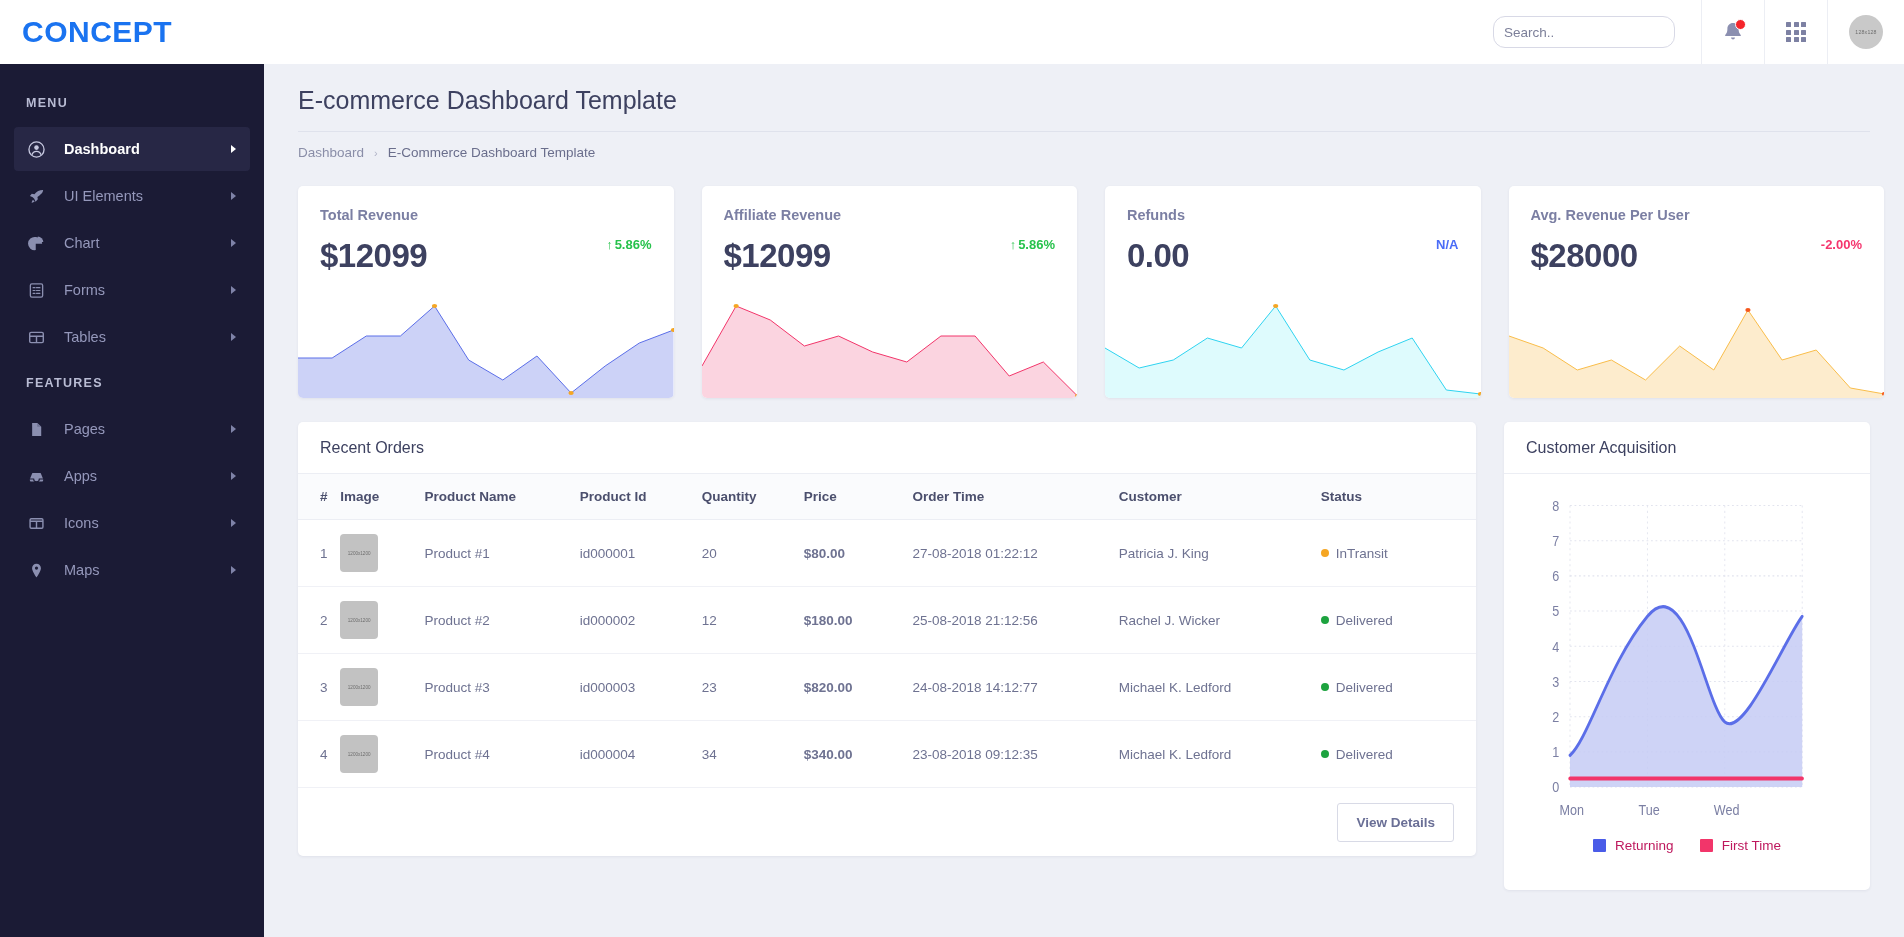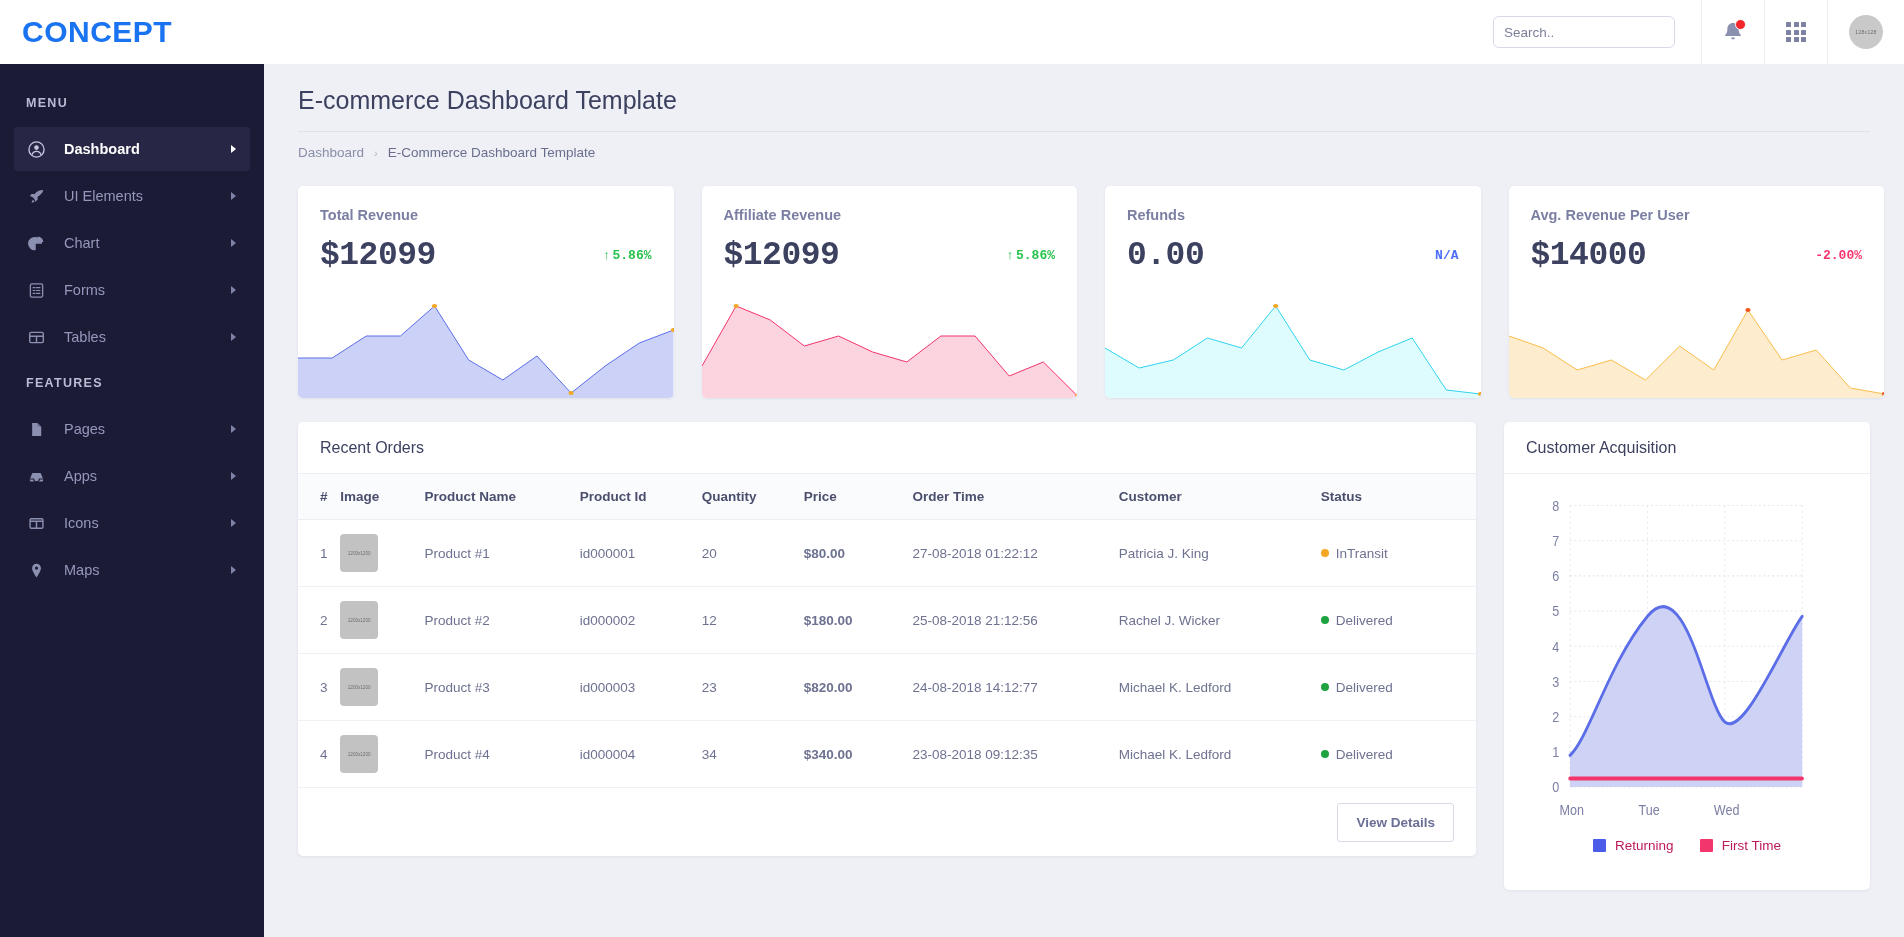--- a/index.html
+++ b/index.html
@@ -23,21 +23,21 @@
     display: flex; align-items: center;
     padding-left: 22px;
   }
   .brand-text {
     font-size: 30px; font-weight: 700; letter-spacing: 0.5px;
     color: #1a73f0;
   }
   .topbar-spacer { flex: 1; }
   .search-box {
     width: 182px; height: 32px;
-    border: 1px solid #d8d9e6; border-radius: 6px;
+    border: 1px solid #d8d9e6; border-radius: 12px;
     background: #fff;
     display: flex; align-items: center;
     padding: 0 10px;
     margin-right: 26px;
   }
   .search-box input {
     border: none; outline: none; width: 100%;
     font-family: "Liberation Sans", sans-serif;
     font-size: 13.5px; color: #6b6f8c; background: transparent;
   }
@@ -144,23 +144,22 @@
     border-radius: 5px;
     box-shadow: 0 1px 3px rgba(40,45,80,0.07);
     position: relative;
     overflow: hidden;
   }
   .stat-label {
     font-size: 14.5px; font-weight: 700; color: #7b7fa3;
     padding: 21px 0 0 22px;
   }
   .stat-row2 {
-    display: flex; align-items: center;
+    display: flex; align-items: flex-start;
     padding: 14px 22px 0 22px;
-    font-family: Liberation Mono, monospace;
   }
   .stat-value {
     font-size: 33px; font-weight: 700; color: #3d4160;
     letter-spacing: -0.5px;
   }
   .stat-delta {
     margin-left: auto;
     font-size: 13px; font-weight: 700;
     display: flex; align-items: center; gap: 2px;
   }
@@ -470,21 +469,21 @@
           <polyline points="0,18 9.09,25.2 18.18,22.32 27.27,14.4 36.36,18 45.45,2.88 54.54,22.32 63.63,25.92 72.72,19.44 81.81,14.4 90.9,33.12 100,34.56" fill="none" stroke="#2ed3f0" stroke-width="1" vector-effect="non-scaling-stroke"></polyline>
           <circle cx="45.45" cy="2.88" r="0.7" fill="#f5a623"></circle>
           <circle cx="100" cy="34.56" r="0.7" fill="#f5a623"></circle>
         </svg>
       </div>
     </div>
 
     <div class="stat-card">
       <div class="stat-label">Avg. Revenue Per User</div>
       <div class="stat-row2">
-        <span class="stat-value">$14000</span>
+        <span class="stat-value">$28000</span>
         <span class="stat-delta delta-down">
           <span>-2.00%</span>
         </span>
       </div>
       <div class="spark">
         <svg viewBox="0 0 100 36" preserveAspectRatio="none">
           <polygon points="0,13.68 9.09,18 18.18,25.92 27.27,22.32 36.36,29.52 45.45,17.28 54.54,25.92 63.63,4.32 72.72,22.32 81.81,18.72 90.9,32.4 100,34.56 100,36 0,36" fill="#fdeccd"></polygon>
           <polyline points="0,13.68 9.09,18 18.18,25.92 27.27,22.32 36.36,29.52 45.45,17.28 54.54,25.92 63.63,4.32 72.72,22.32 81.81,18.72 90.9,32.4 100,34.56" fill="none" stroke="#f9bd4a" stroke-width="1" vector-effect="non-scaling-stroke"></polyline>
           <circle cx="63.63" cy="4.32" r="0.7" fill="#f5571c"></circle>
           <circle cx="100" cy="34.56" r="0.7" fill="#f5571c"></circle>

